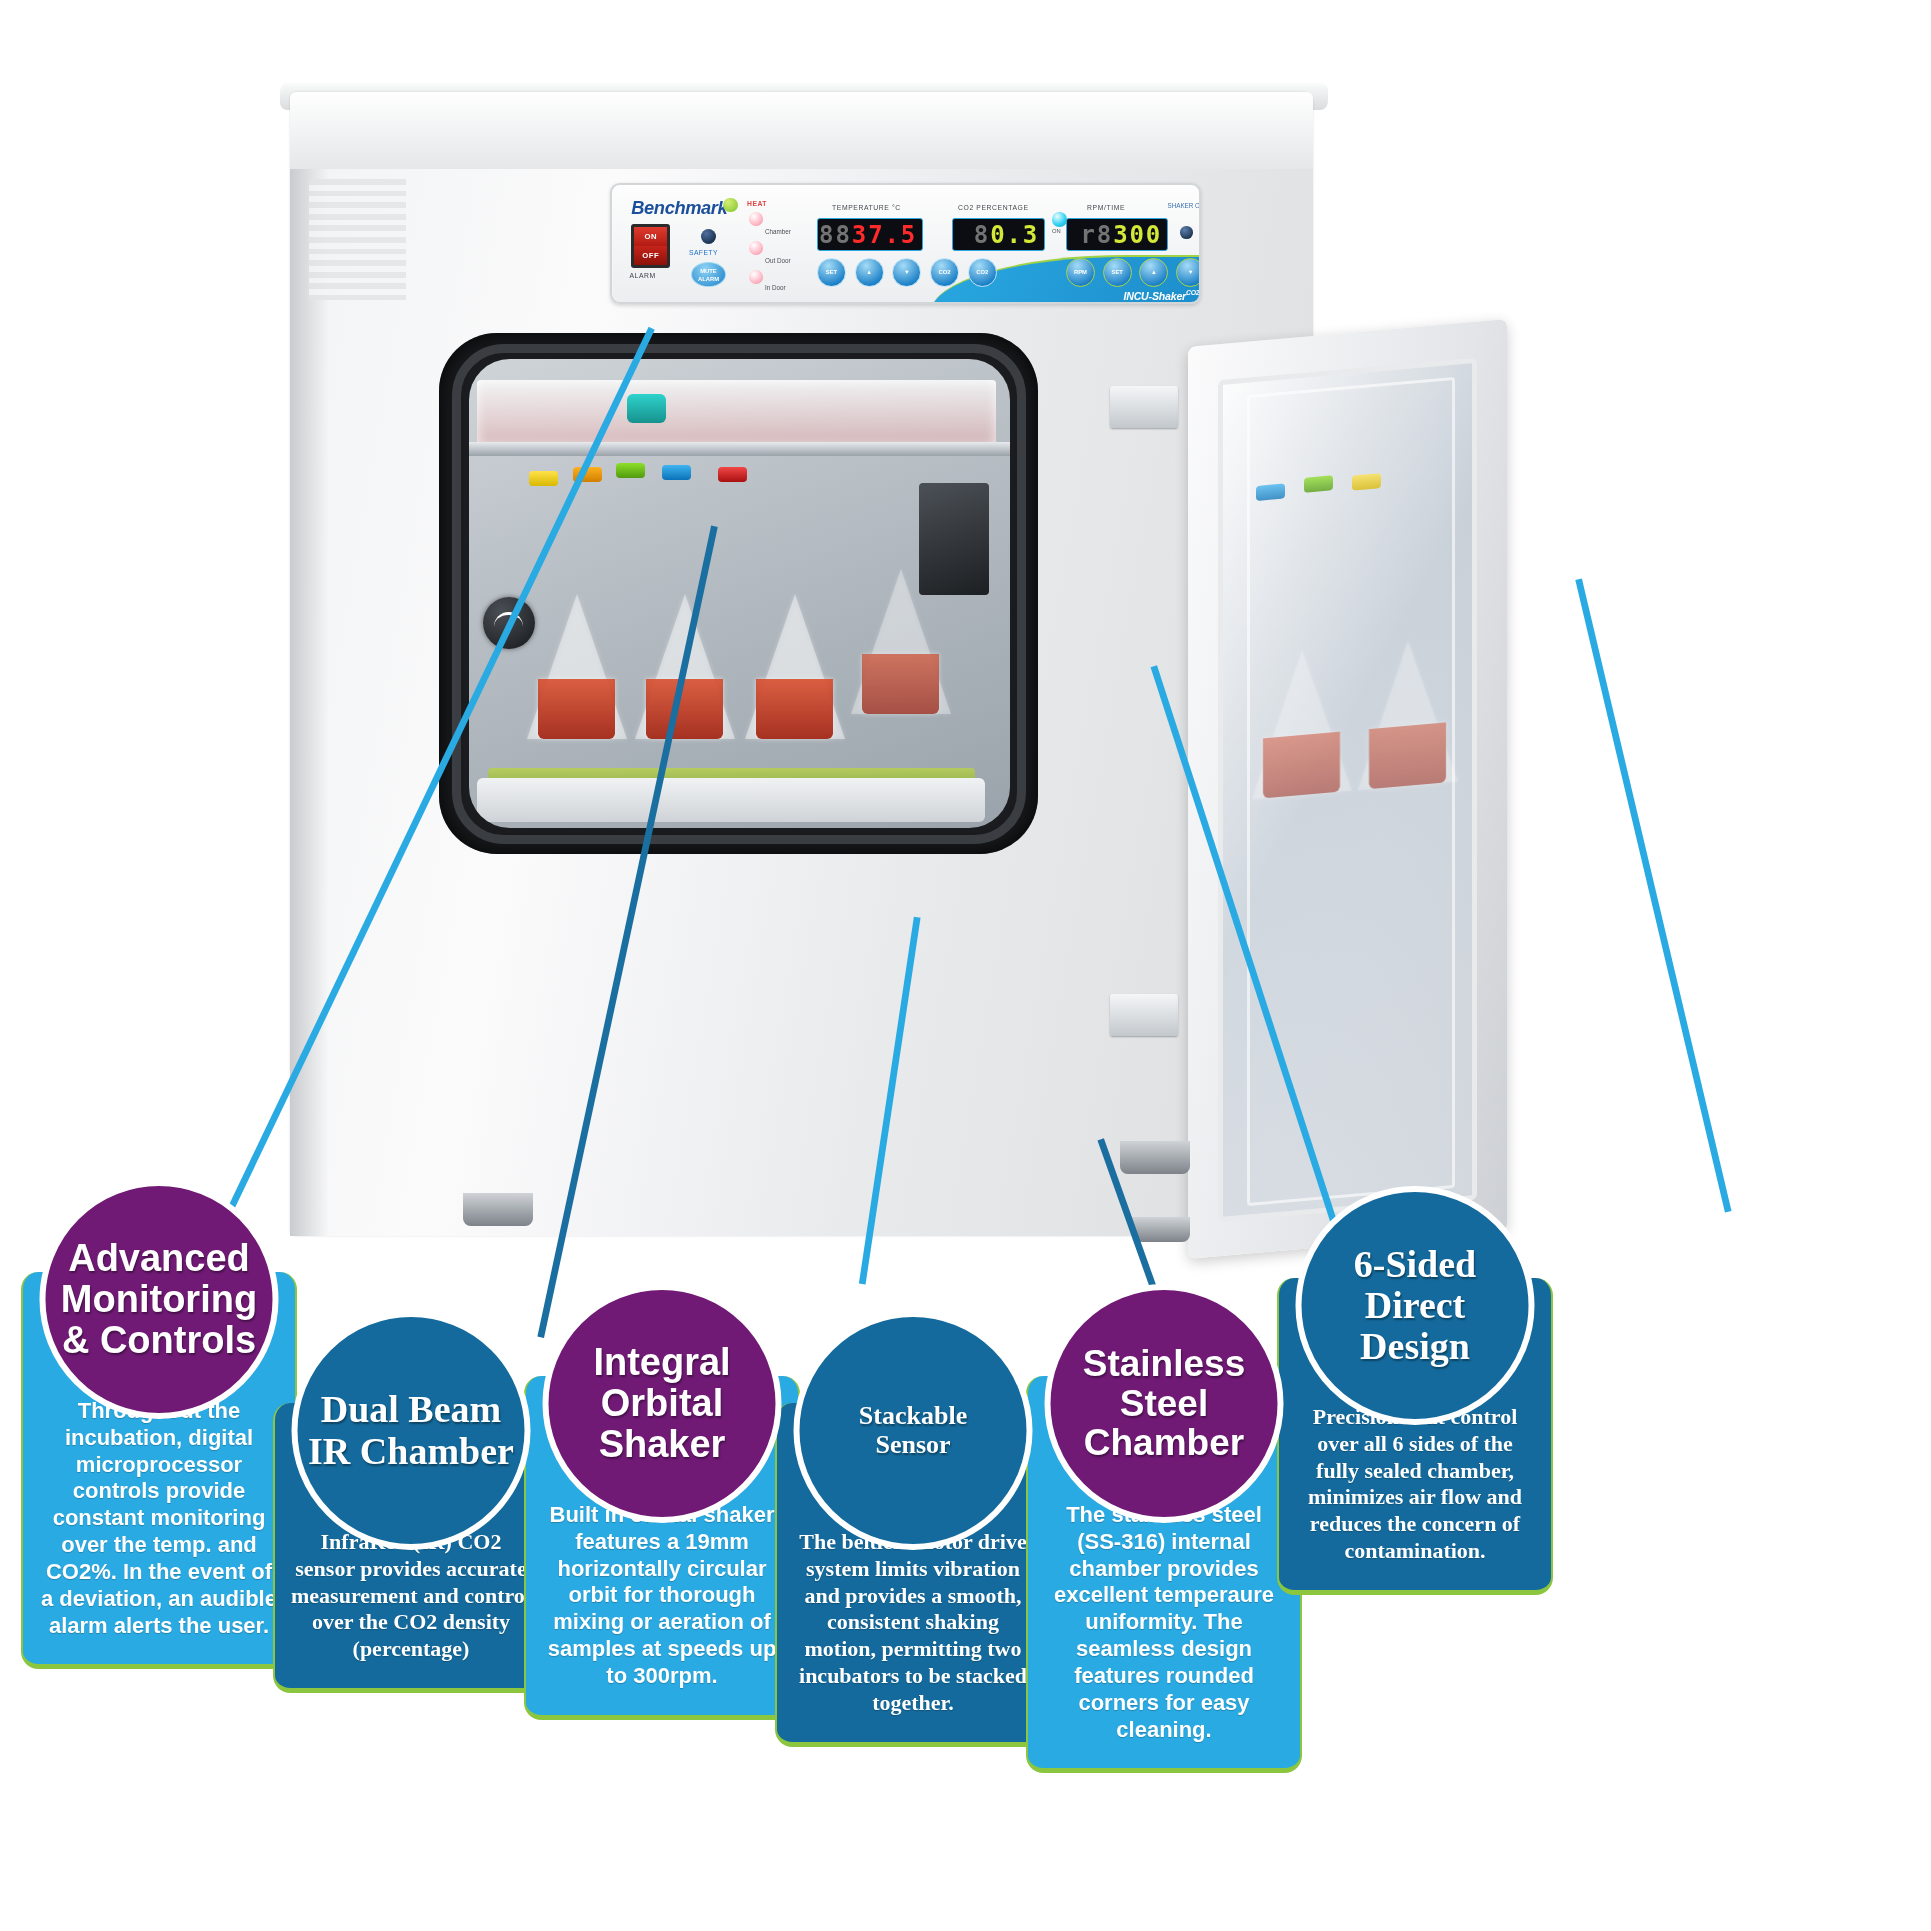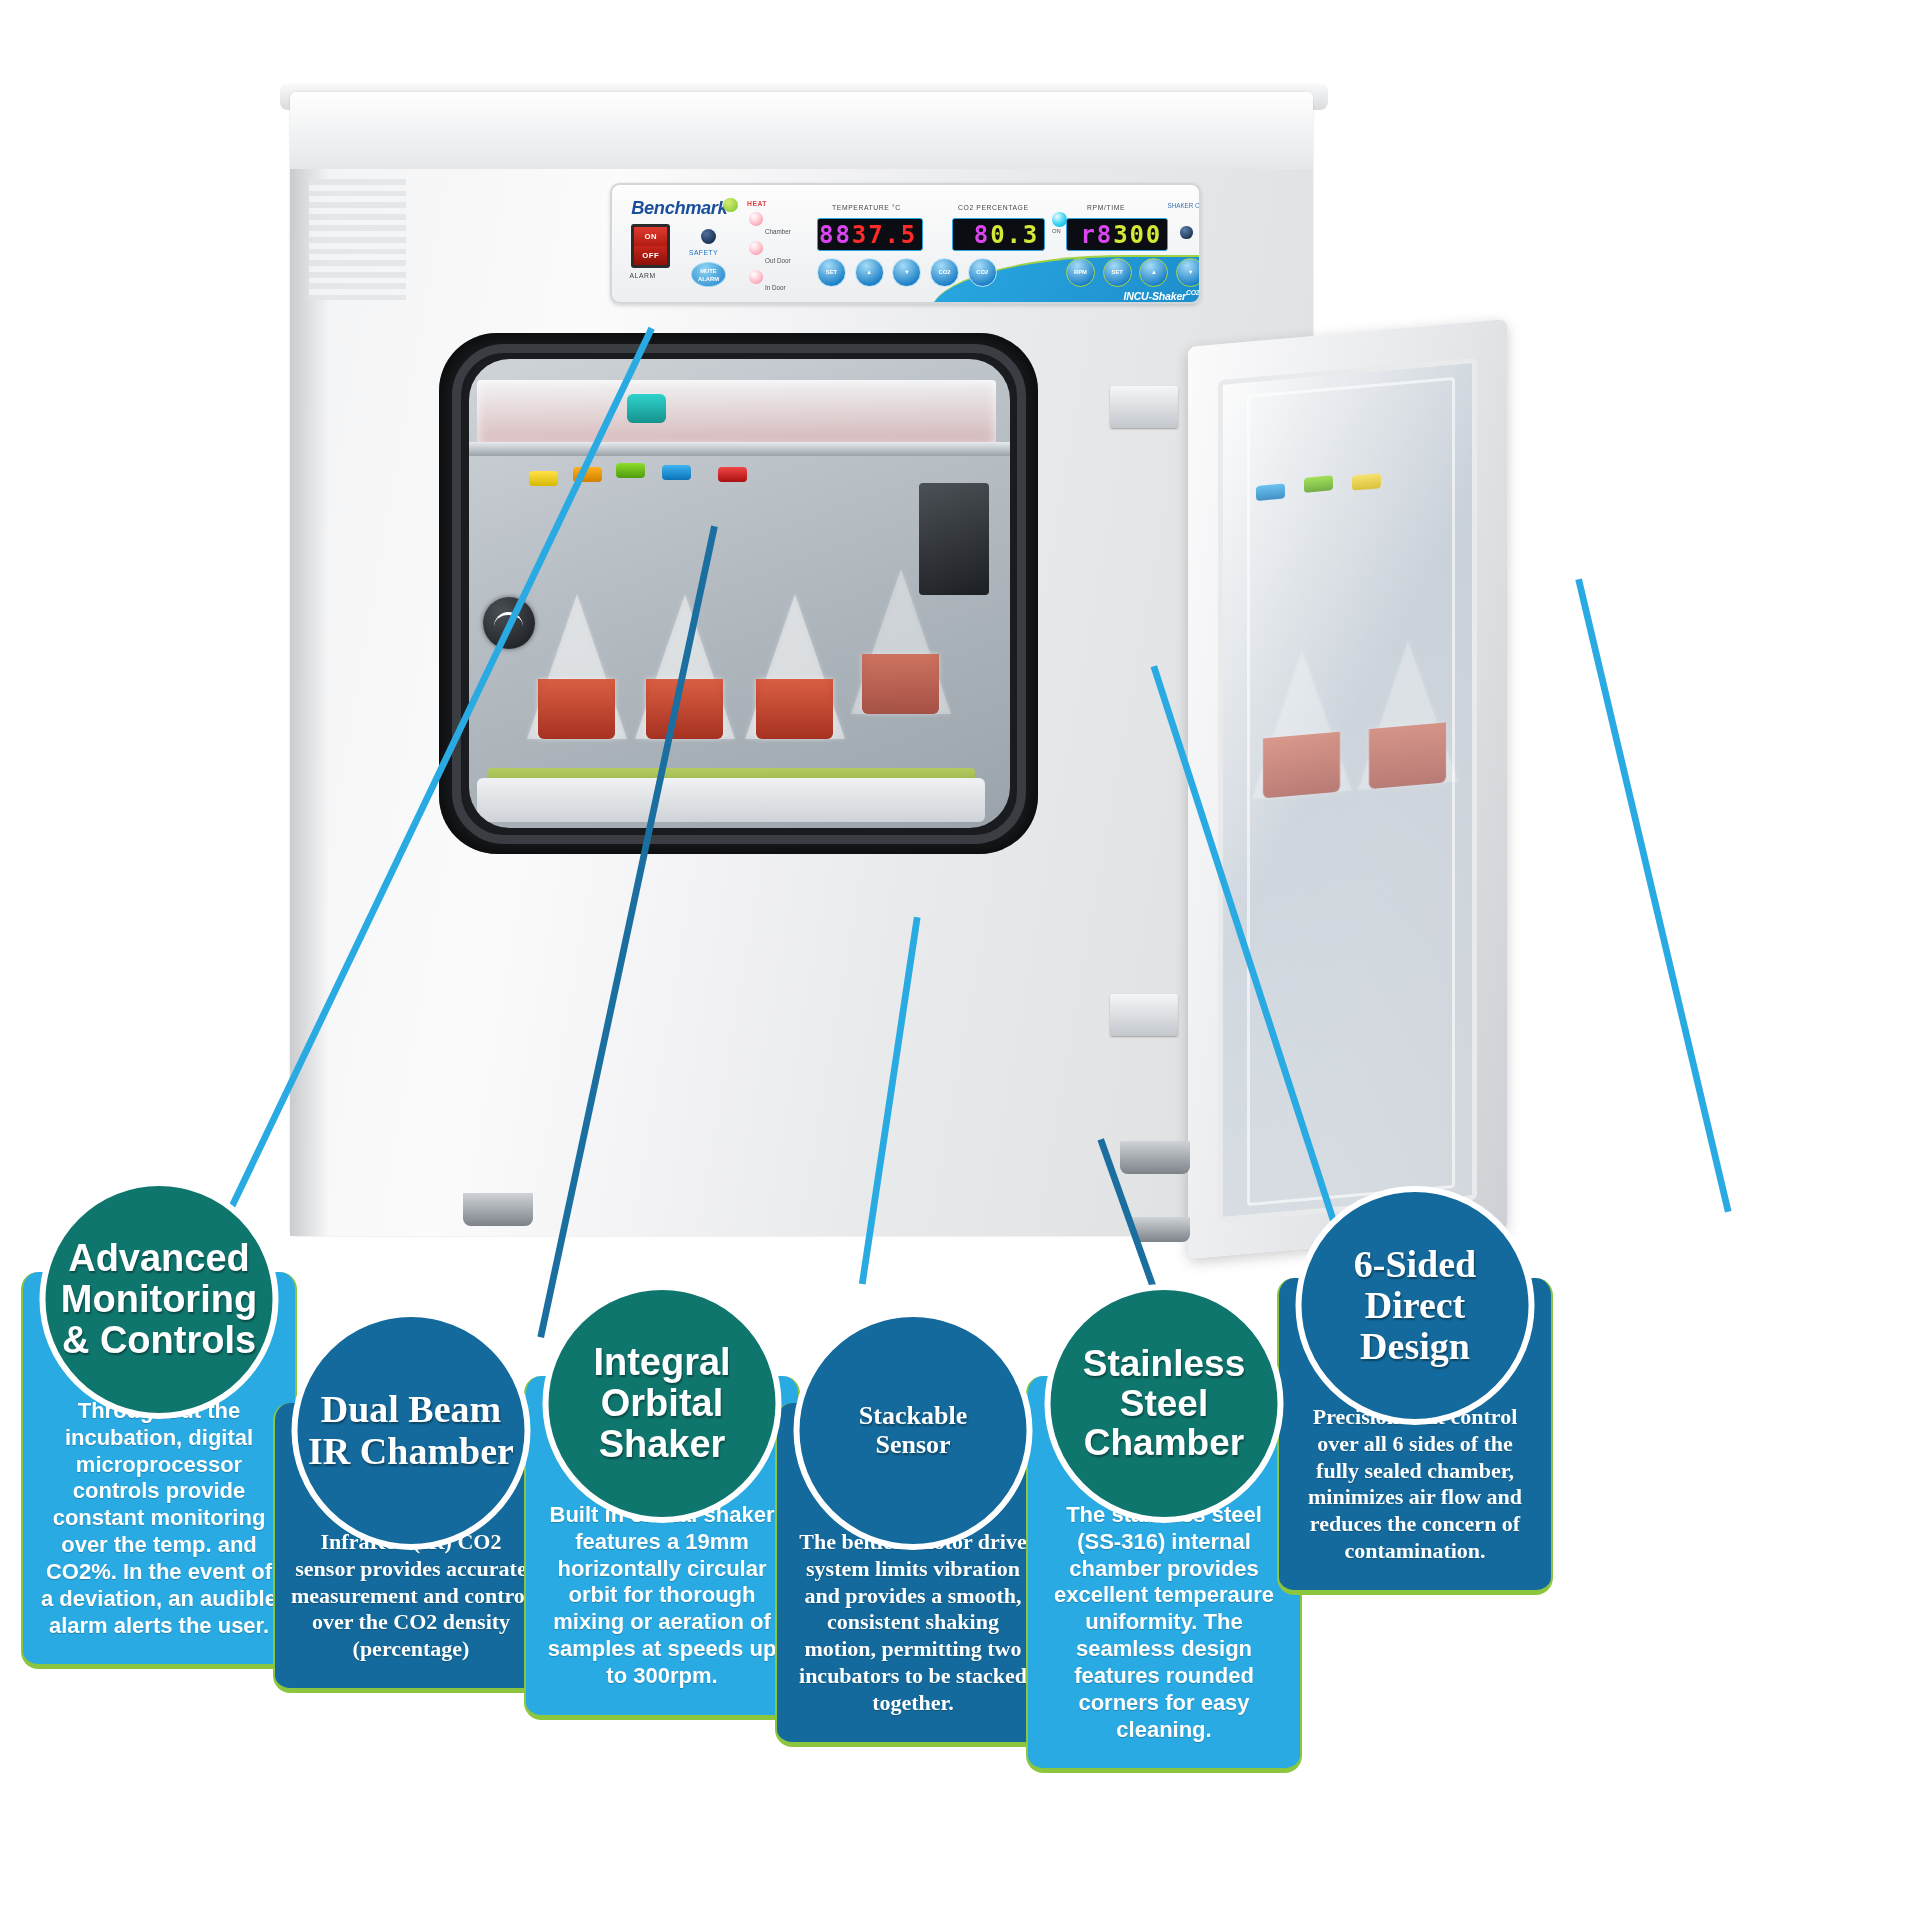--- a/index.html
+++ b/index.html
@@ -89,21 +89,21 @@
   .led-t2 { left:153px; top:72px; }
   .led-t3 { left:153px; top:99px; }
 
   .disp-lbl { position:absolute; font-size:6.8px; color:#44484d; letter-spacing:0.6px; }
   .seg {
     position:absolute; background:#0b0d12; border:1.9px solid #2aa6e0; border-radius:2.9px;
     font-family:"DejaVu Sans Mono", monospace; font-weight:bold;
     display:flex; align-items:center; justify-content:flex-end; padding-right:4.8px;
     letter-spacing:1.9px;
   }
-  .seg .ghost { color:#d946ef; }
+  .seg .ghost { color:#737373; }
   .seg-temp { left:205px; top:33px; width:106px; height:33px; font-size:24px; color:#ff2b2b; }
   .seg-co2  { left:340px; top:33px; width:93px;  height:33px; font-size:24px; color:#d4e838; }
   .seg-rpm  { left:454px; top:33px; width:102px; height:33px; font-size:24px; color:#d4e838; }
 
   .on-led { position:absolute; left:440px; top:27px; width:14.5px; height:14.5px; border-radius:50%;
      background: radial-gradient(circle at 35% 30%,#eafcff,#35d3f2 55%,#0d9ec2); }
   .on-led-lbl { position:absolute; left:440px; top:43px; font-size:5.8px; color:#4a4f55; }
   .shaker-led { position:absolute; left:568px; top:41px; width:12.6px; height:12.6px; border-radius:50%;
      background: radial-gradient(circle at 35% 30%,#5b7fae,#0a1d33); }
   .shaker-lbl { position:absolute; left:546px; top:17.4px; font-size:6.3px; color:#3a6fb0; text-align:center; width:56px; line-height:7.7px;}
@@ -252,21 +252,21 @@
     border: 6.8px solid #ffffff;
     display:flex; align-items:center; justify-content:center;
     color:#fff; text-align:center; font-weight:600;
     text-shadow: 1px 1.9px 1.9px rgba(0,0,0,.38);
     z-index:3;
   }
   .callout.light .card, .callout.light .bubble { background:#29aae1; }
   .callout.dark  .card, .callout.dark  .bubble { background:#16678f;font-family:Liberation Serif, serif; }
   .callout.dark  .bubble { background:#146a9c; }
   .callout.dark  .card  { background:#146a9c; }
-  .callout.light .bubble { background:#0f766e; }
+  .callout.light .bubble { background:#701a75; }
   .callout.light .card  { background:#2aaae2; }
 </style>
 </head>
 <body>
 
 <div id="stage">
 
   <div>
 
     <div class="photo body-top-slab"></div>

